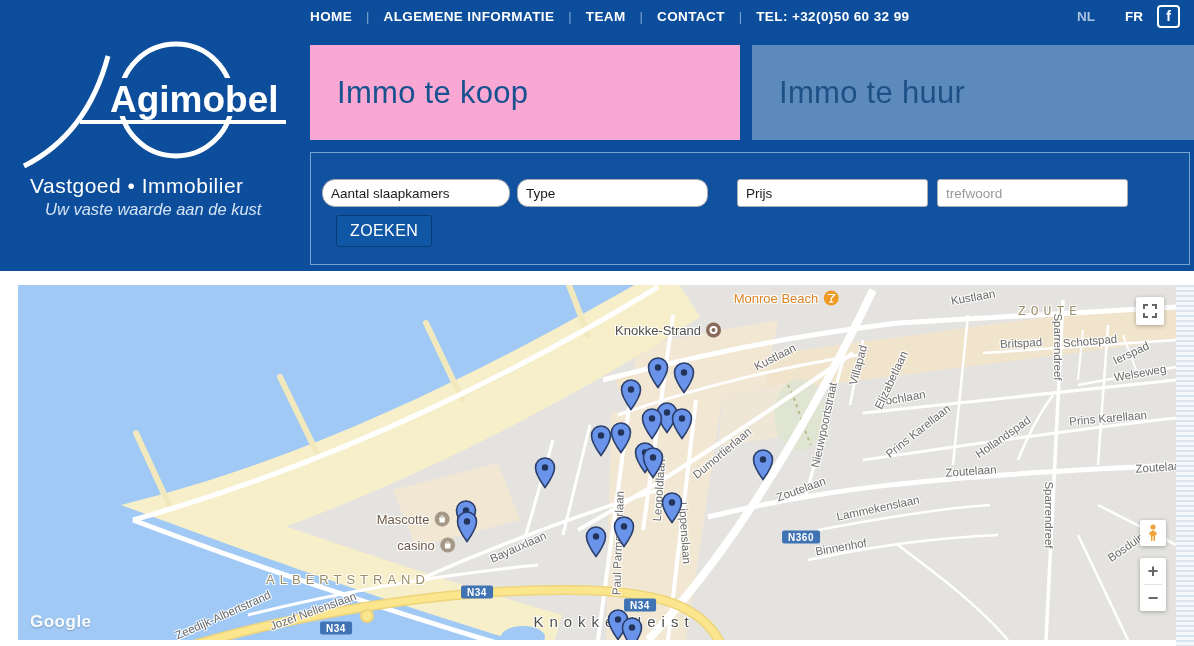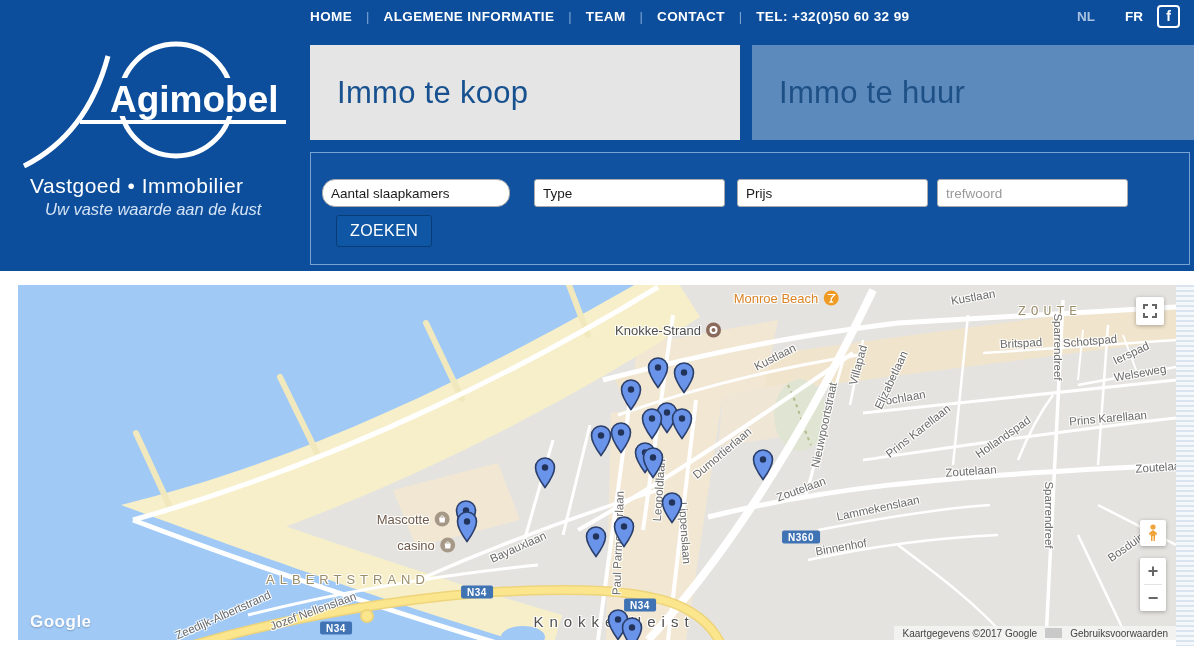--- a/index.html
+++ b/index.html
@@ -18,33 +18,33 @@
       display:flex;align-items:center;justify-content:center;font-weight:bold;font-size:14px;cursor:pointer;}
 
   
   #brand{position:absolute;left:18px;top:38px;width:280px;}
   #brand svg{display:block;}
   .tagline{color:#fff;font-size:21px;margin:6px 0 2px 12px;letter-spacing:.5px;}
   .subtitle{color:#d4e3f5;font-size:16.5px;font-style:italic;margin-left:27px;}
 
   
   .tab{position:absolute;top:45px;height:95px;display:flex;align-items:center;cursor:pointer;}
-  #tab-buy{left:310px;width:430px;background:#e5e5e5;}
+  #tab-buy{left:310px;width:430px;background:#f9a8d4;}
   #tab-rent{left:752px;width:486px;background:#5d8abc;}
   .tab span{font-size:31px;color:#17518f;padding-left:27px;letter-spacing:.3px;}
   #tab-rent span{color:#1d5086;}
 
   
   #searchpanel{position:absolute;left:310px;top:152px;width:878px;height:111px;
       background:#10529f;border:1px solid #79a3d2;}
   .s-input{position:absolute;top:26px;height:26px;border:1px solid #ababab;border-radius:3px;
       padding:0 8px;font-size:13.5px;color:#1a1a1a;background:#fff;font-family:"Liberation Sans",sans-serif;}
   .s-input::placeholder{color:#999;}
   #inp-bedrooms{left:11px;width:170px;border-radius:13px;}
-  #inp-type{left:223px;width:173px;}
+  #inp-type{left:206px;width:173px;border-radius:11px;}
   #inp-price{left:426px;width:173px;}
   #inp-keyword{left:626px;width:173px;}
   #btn-zoeken{position:absolute;left:25px;top:62px;background:#0f57a4;border:1px solid #083c76;
       border-radius:3px;color:#fff;font-weight:normal;font-size:16px;padding:6px 13px;cursor:pointer;
       font-family:"Liberation Sans",sans-serif;letter-spacing:.4px;}
 
   
   #map{position:absolute;left:18px;top:285px;width:1158px;height:355px;background:#e5e3df;overflow:hidden;}
   #map svg.base{position:absolute;left:0;top:0;}
   #overlay{position:absolute;left:0;top:0;width:100%;height:100%;}
@@ -364,21 +364,16 @@
         <path d="M6,6 L2,9 L3,12 L4,10 L4,17 L5.5,17 L5.5,12 L6.5,12 L6.5,17 L8,17 L8,10 L9,12 L10,9 Z" fill="#f0a33b"></path>
       </svg>
     </div>
     <div class="map-btn" id="zoomctl">
       <div class="zbtn">+</div>
       <div class="divider"></div>
       <div class="zbtn">−</div>
     </div>
 
     <div id="google-logo">Google</div>
-    <div id="attrib">
-      <span>Kaartgegevens ©2017 Google</span>
-      <span class="adiv"></span>
-      <span>Gebruiksvoorwaarden</span>
-    </div>
   </div>
 
   <div id="stripes"></div>
 </div>
 
 </body></html>

